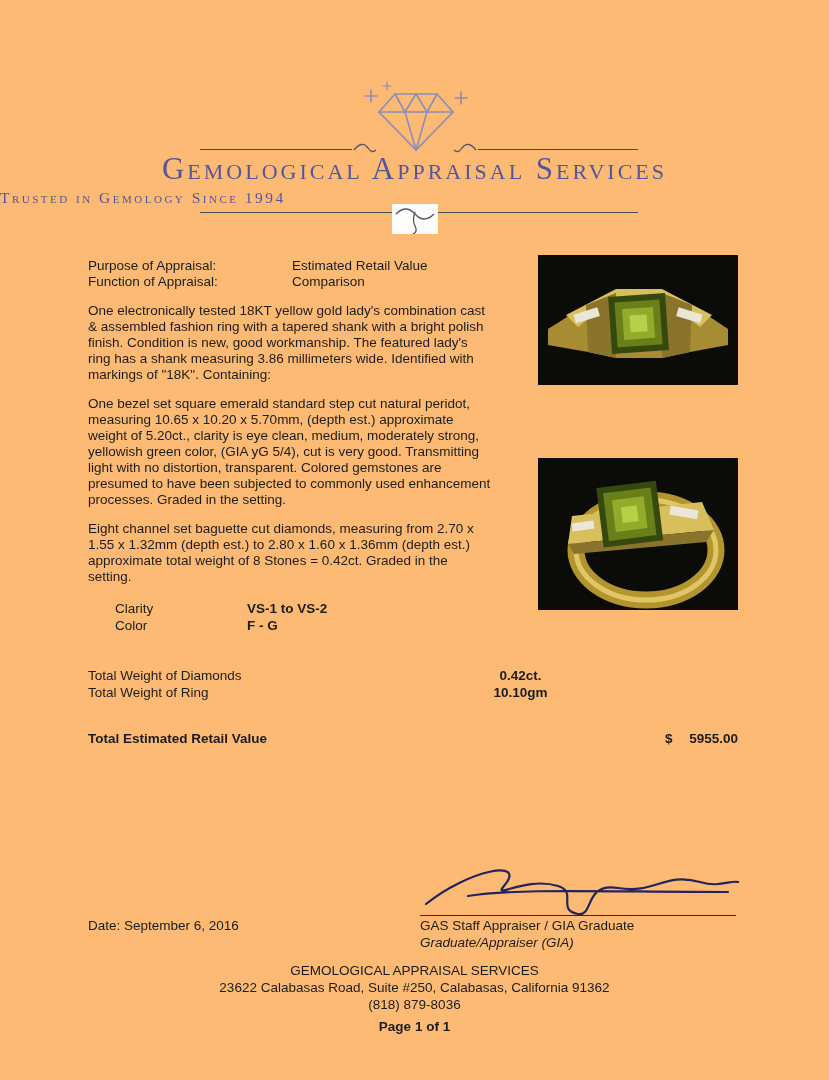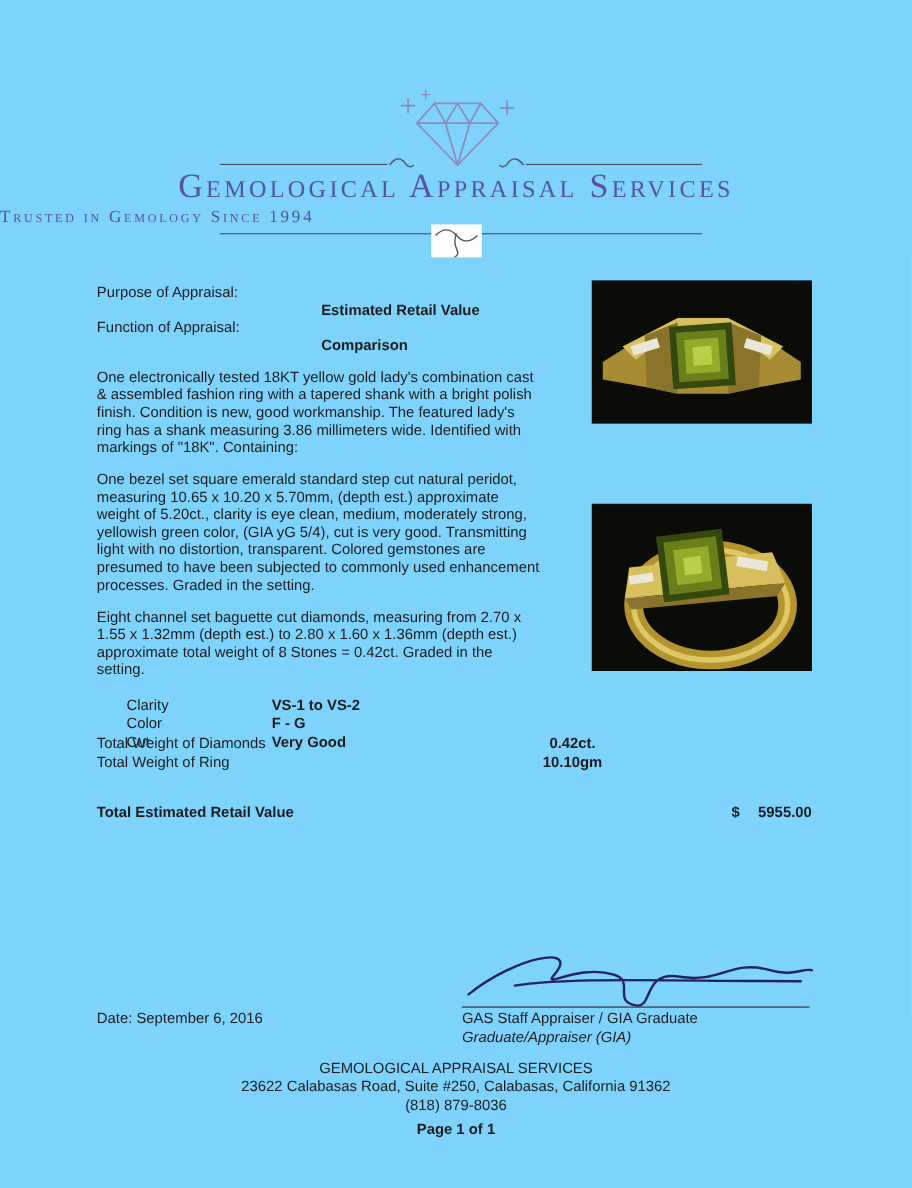--- a/index.html
+++ b/index.html
@@ -1,18 +1,18 @@
 <!DOCTYPE html>
 <html><head>
 <meta charset="utf-8">
 <style>
   html,body { margin:0; padding:0; background:#e9e9e9; }
   .page {
     position:relative; width:829px; height:1080px; margin:0 auto;
-    background:#7dd3fc; overflow:hidden;
+    background:#fdba74; overflow:hidden;
     font-family:"Liberation Sans", sans-serif; color:#1c1c1c;
     font-size:13.5px; line-height:16px;
   }
 
   
   .brand { position:absolute; left:0; top:0; width:829px; }
   .diamond-logo { position:absolute; left:357px; top:78px; width:118px; height:78px; }
   .rule { position:absolute; height:0; border-top:1.6px solid #4a4a52; }
   .rule-top-left  { left:200px; top:149px; width:152px; }
   .rule-top-right { left:478px; top:149px; width:160px; }
@@ -28,21 +28,21 @@
     position:absolute; left:0; top:189px; width:829px; text-align:left;
     font-family:"Liberation Serif", serif; font-variant:small-caps;
     font-size:15.5px; letter-spacing:2.5px; color:#55559c; line-height:18px;
   }
   .bottom-ornament { position:absolute; left:392px; top:204px; width:46px; height:30px; background:#fdfdfb; }
 
   
   .left-col { position:absolute; left:88px; top:258px; width:406px; }
   .kv-row { display:flex;gap:45px; }
   .kv-label { width:159px; }
-  .kv-value { font-weight:bold;margin-top:16px; }
+  .kv-value { font-weight:normal; }
   .para { margin:13px 0 0 0; }
   .grades { margin-top:15px; }
   .grade-row { display:flex; line-height:17px; }
   .grade-label { width:132px; padding-left:27px; }
   .grade-value { font-weight:bold; }
 
   
   .photo { position:absolute; left:538px; width:200px; background:#0b0b08; }
   .photo-1 { top:255px; height:130px; }
   .photo-2 { top:458px; height:152px; }
@@ -129,24 +129,20 @@
 
     <div class="grades">
       <div class="grade-row">
         <span class="grade-label">Clarity</span>
         <span class="grade-value">VS-1 to VS-2</span>
       </div>
       <div class="grade-row">
         <span class="grade-label">Color</span>
         <span class="grade-value">F - G</span>
       </div>
-      <div class="grade-row">
-        <span class="grade-label">Cut</span>
-        <span class="grade-value">Very Good</span>
-      </div>
     </div>
   </div>
 
   <div class="photo photo-1">
     <svg viewBox="0 0 200 130">
       <rect width="200" height="130" fill="#0b0b07"></rect>
 
       <polygon points="10,74 48,50 78,38 124,38 154,50 190,74 190,90 152,97 124,103 78,103 50,97 10,90" fill="#a88c34"></polygon>
       <polygon points="28,60 78,34 124,34 174,60 162,72 124,42 78,42 40,72" fill="#d8bf5e"></polygon>
       <polygon points="48,50 78,38 78,103 50,97" fill="#8a742c"></polygon>

